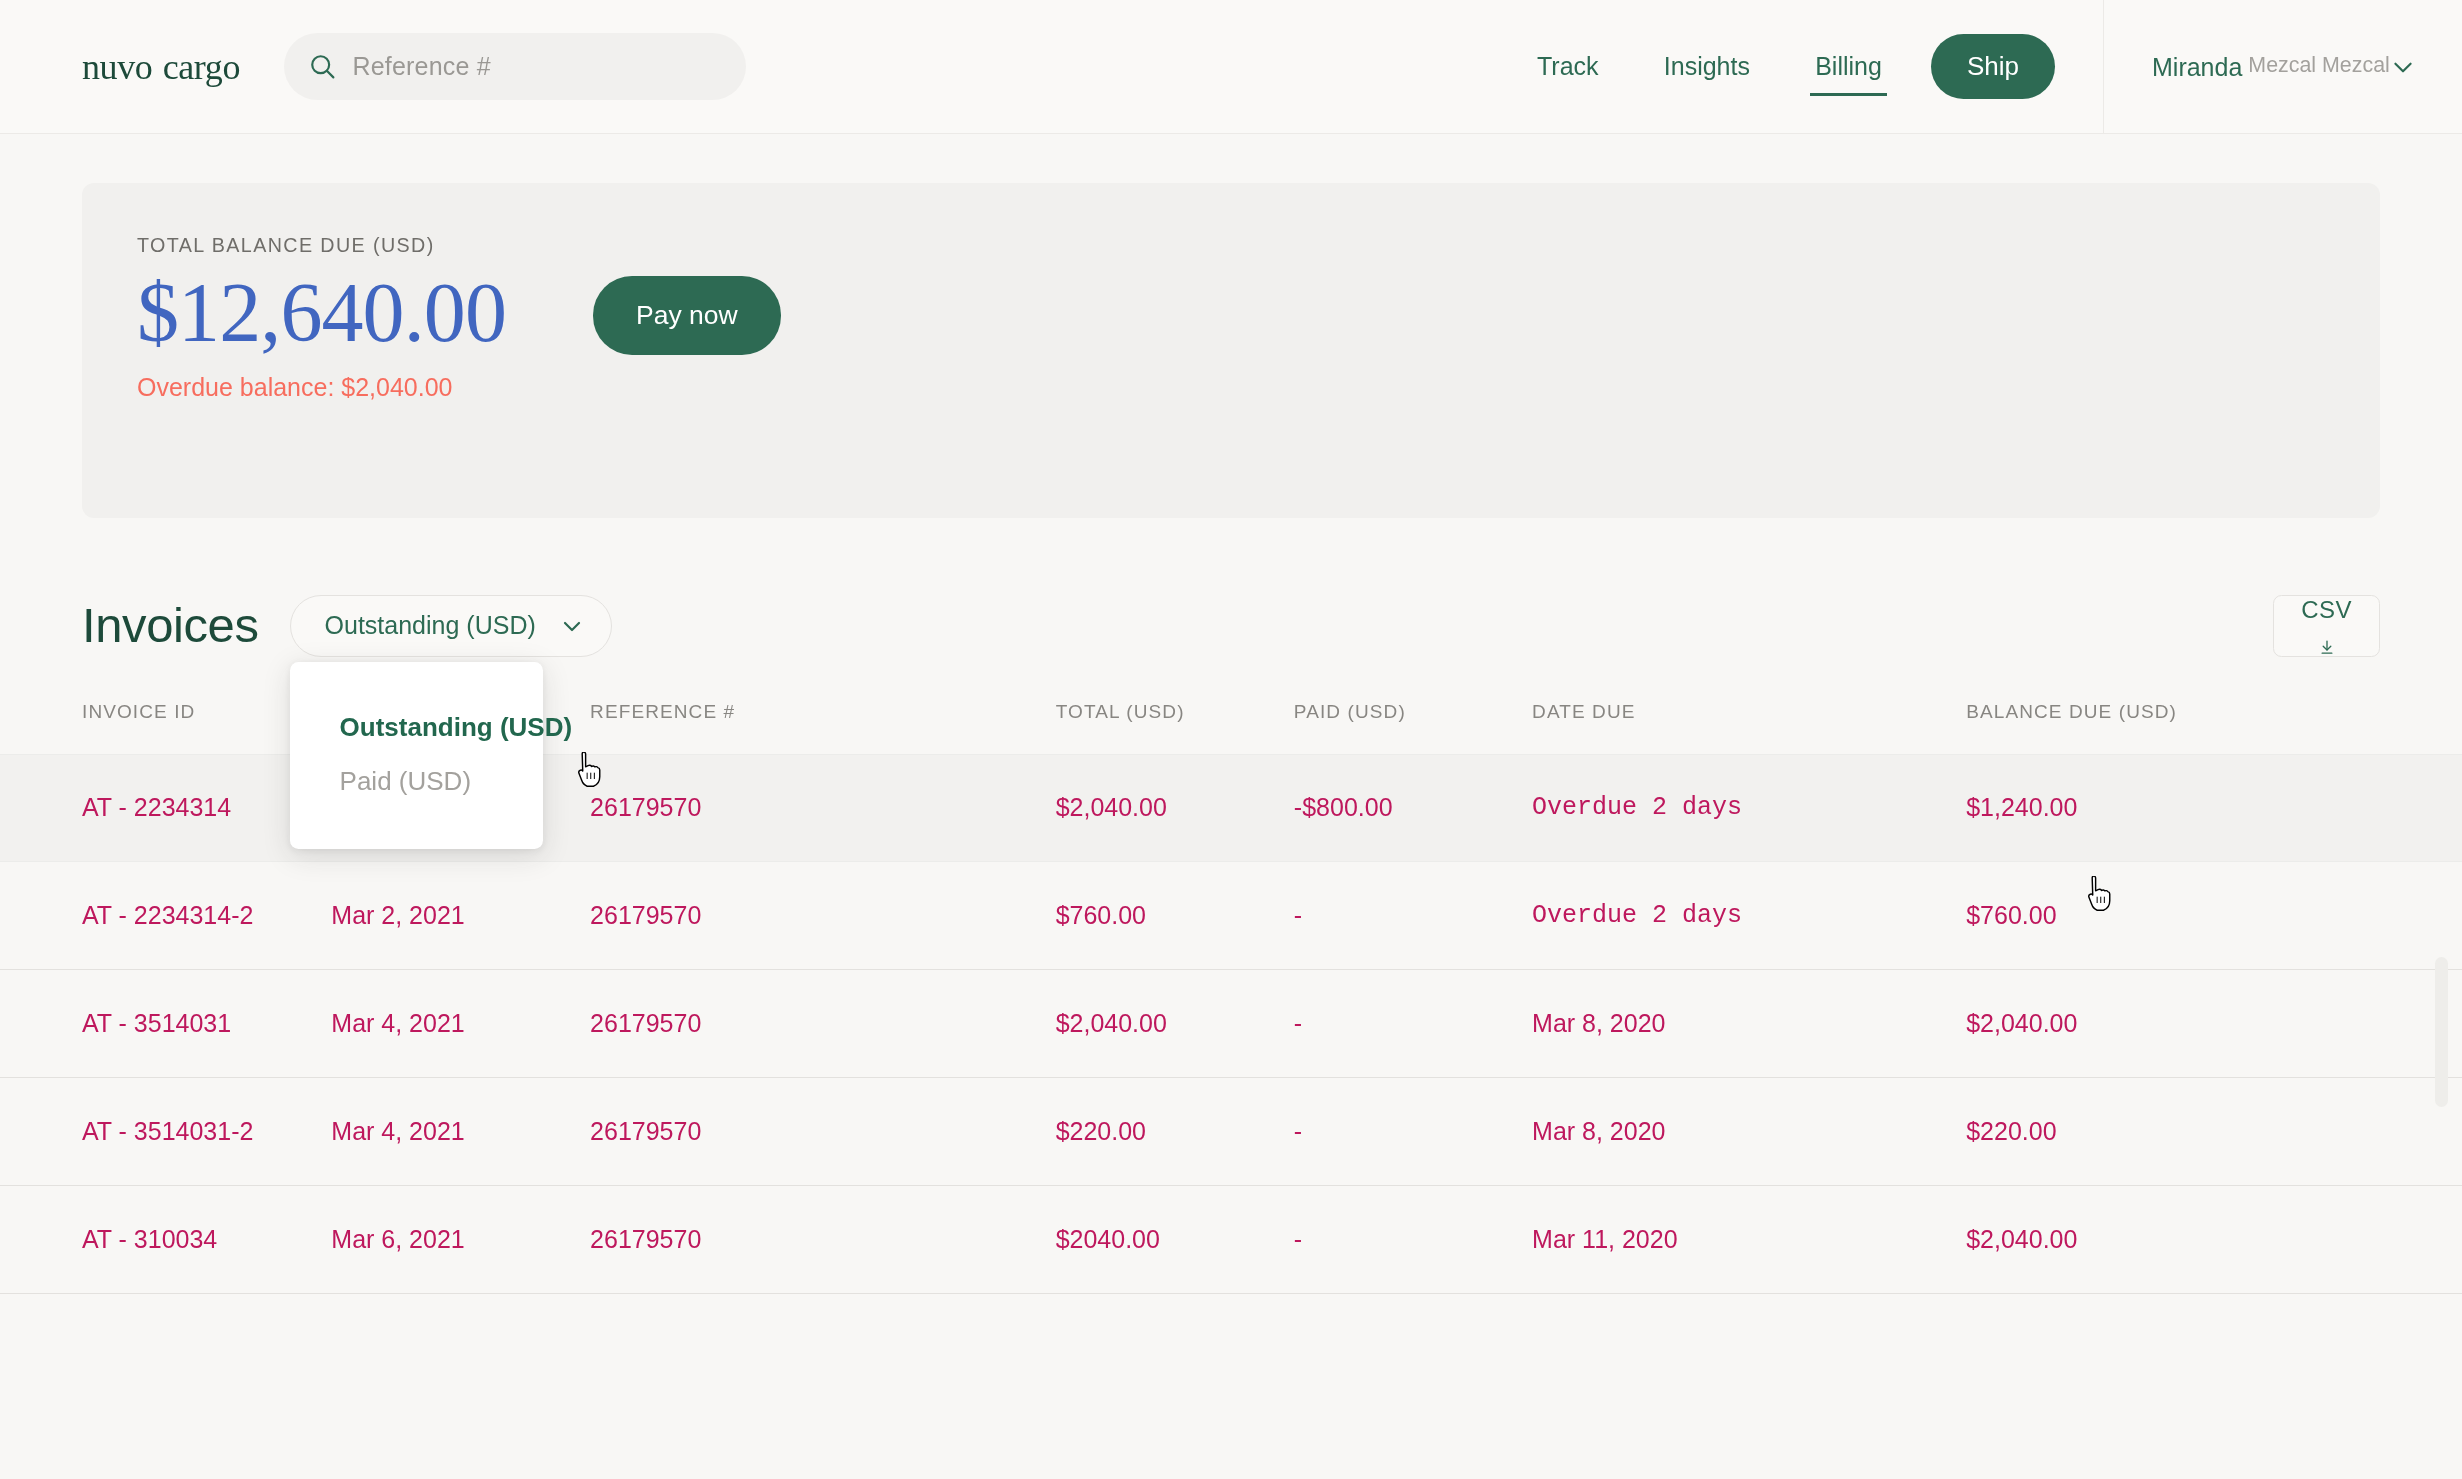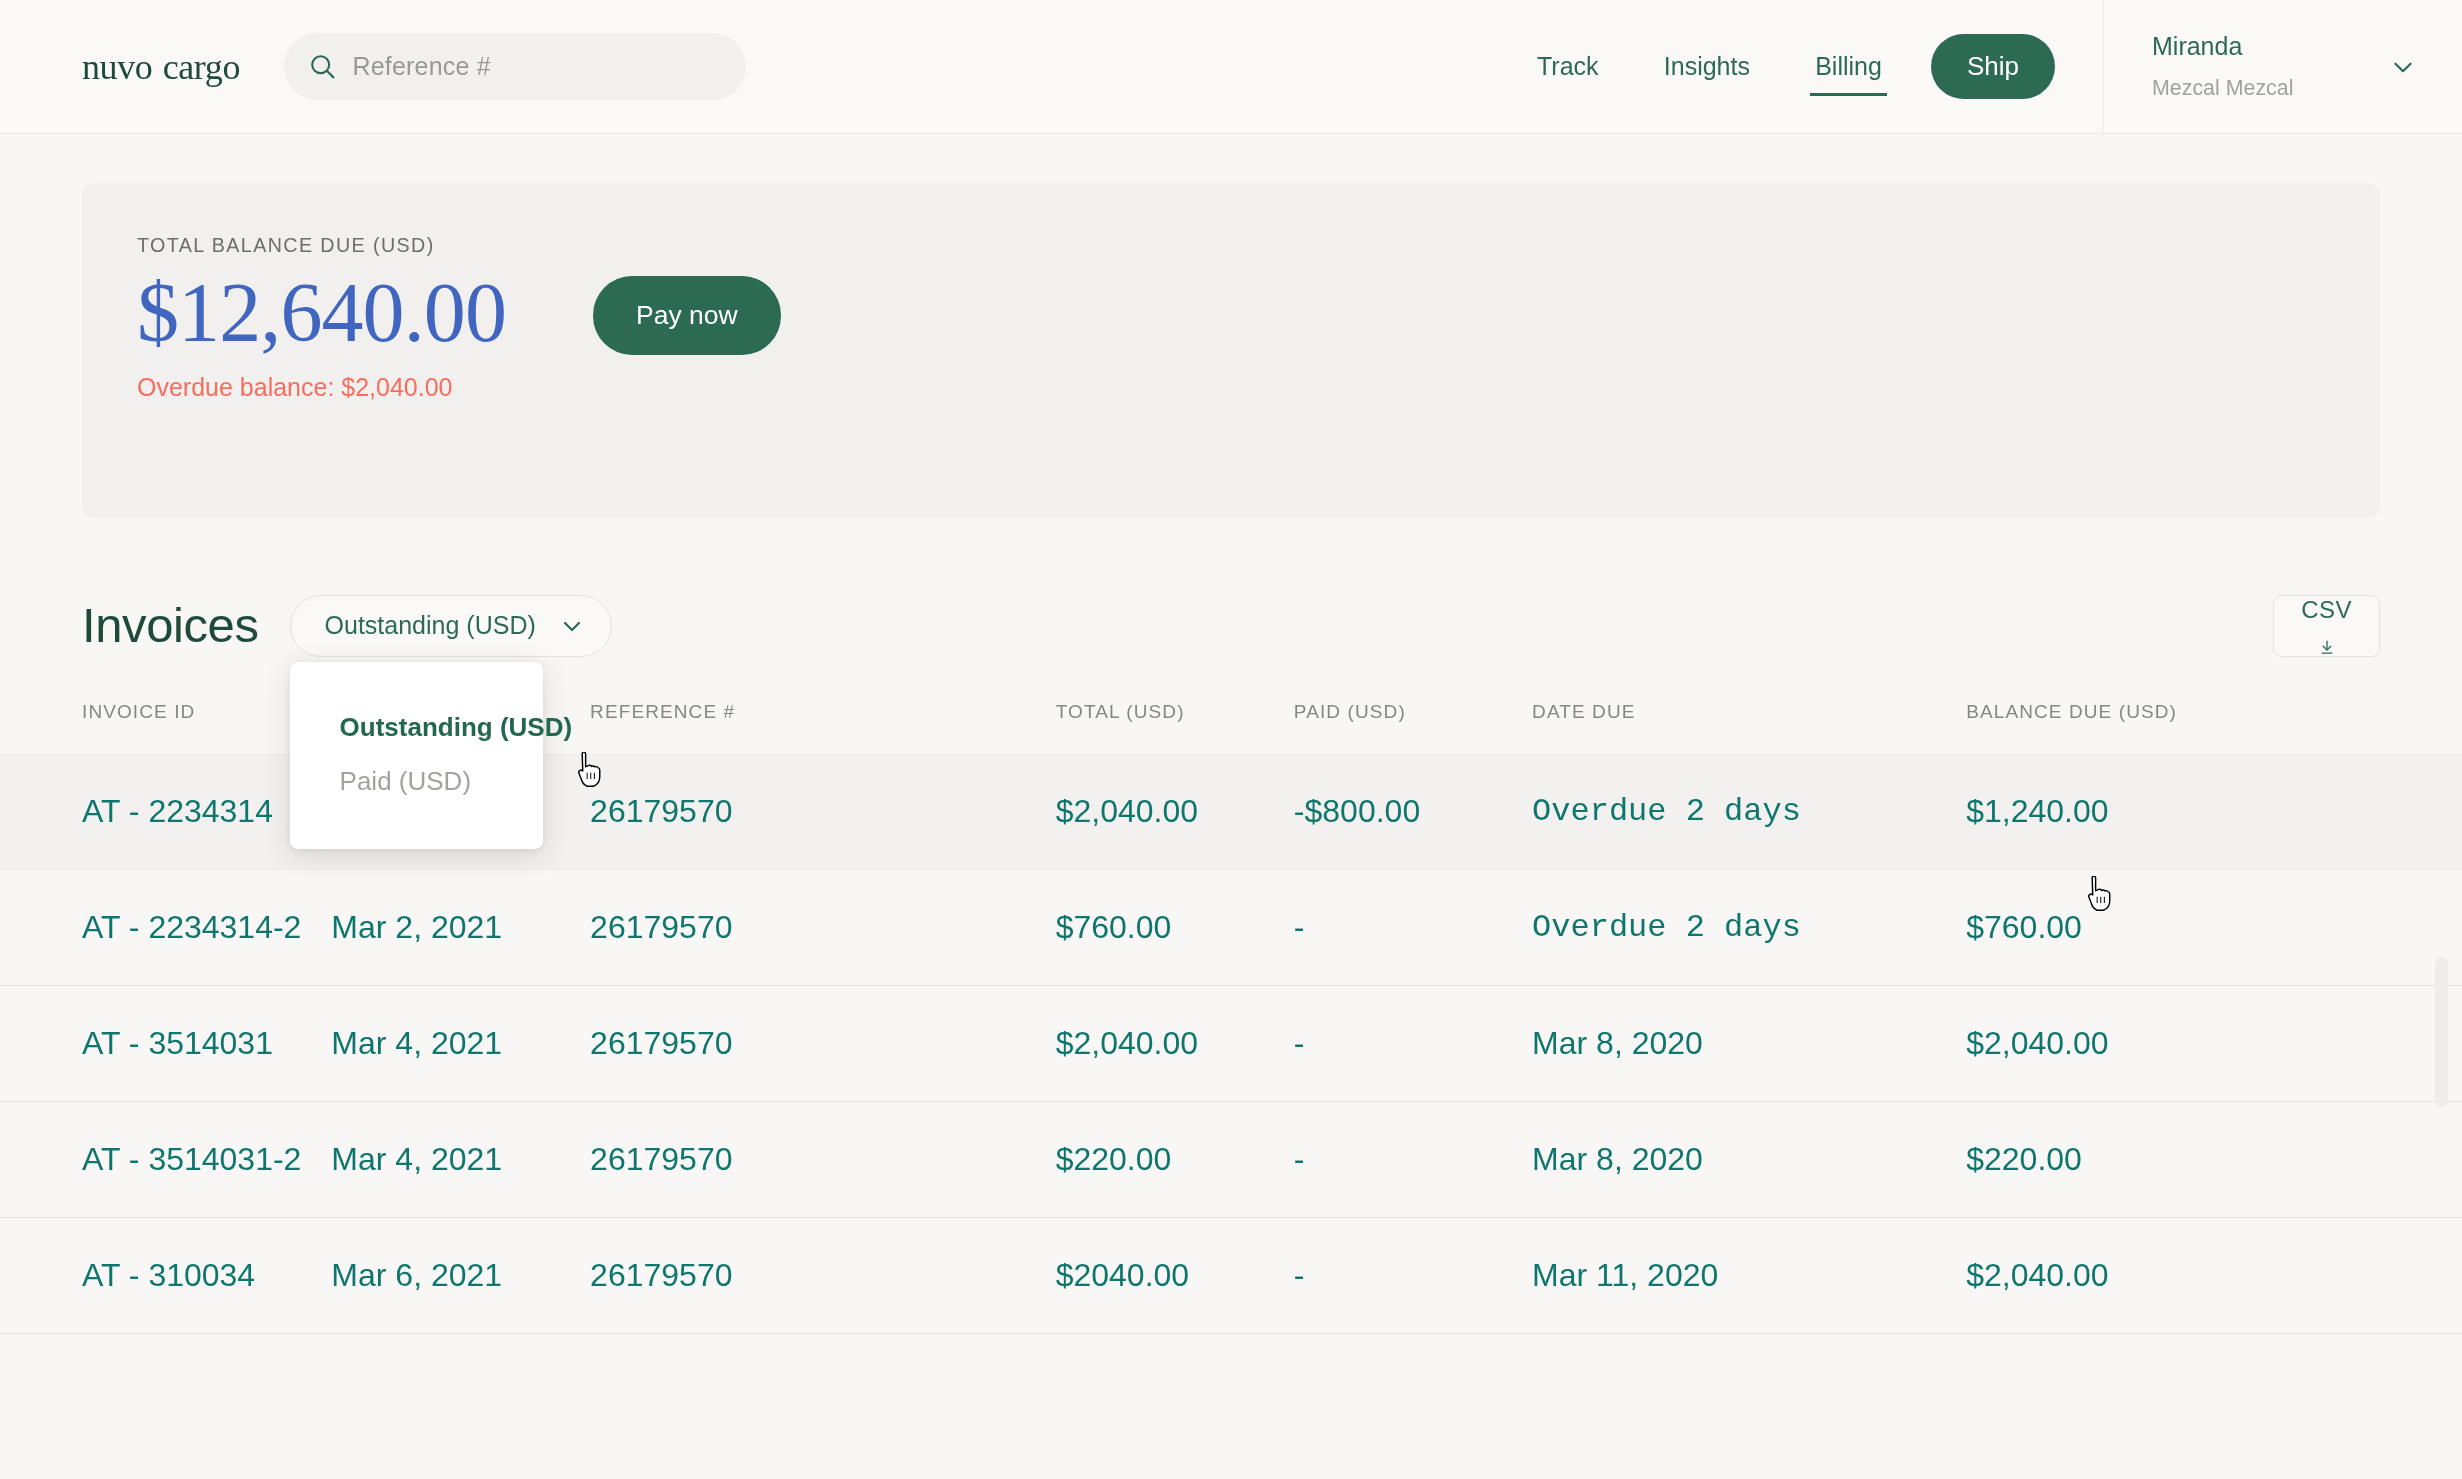--- a/index.html
+++ b/index.html
@@ -101,21 +101,21 @@
     margin-left: 48px;
     border-left: 0.9px solid #eceae7;
     height: 134px;
     display: flex;
     align-items: center;
     padding: 0 46px 0 48px;
     gap: 0;
     cursor: pointer;
     min-width: 359px;
   }
-  .user-names { display: flex; flex-direction: column; gap: 14px; }
+  .user-names { display: flex; flex-direction: row; gap: 6px; }
   .user-name { font-size: 25px; color: #2d6a53; line-height: 1.2; }
   .user-company { font-size: 21.4px; color: #a3a19d; line-height: 1.3; }
   .chev-user { margin-left: auto; width: 26px; height: 26px; display: block; }
 
   
   .balance-card {
     margin: 49px 82px 0 82px;
     background: #f1f0ee;
     border-radius: 12px;
     padding: 51px 0 51px 55px;
@@ -236,22 +236,22 @@
     text-align: left;
     font-size: 19px;
     letter-spacing: 1.1px;
     color: #888682;
     font-weight: normal;
     text-transform: uppercase;
     padding: 0 0 31px 0;
     vertical-align: bottom;
   }
   .table td {
-    font-size: 32px;
-    color: #0f766e;
+    font-size: 25px;
+    color: #be185d;
     padding: 39px 0 39px 0;
     vertical-align: middle;
   }
 
   .col-id      { width: 274px; padding-left: 82px !important; }
   .col-date    { width: 214px; }
   .col-ref     { width: 385px; }
   .col-total   { width: 197px; }
   .col-paid    { width: 197px; }
   .col-due     { width: 359px; }

